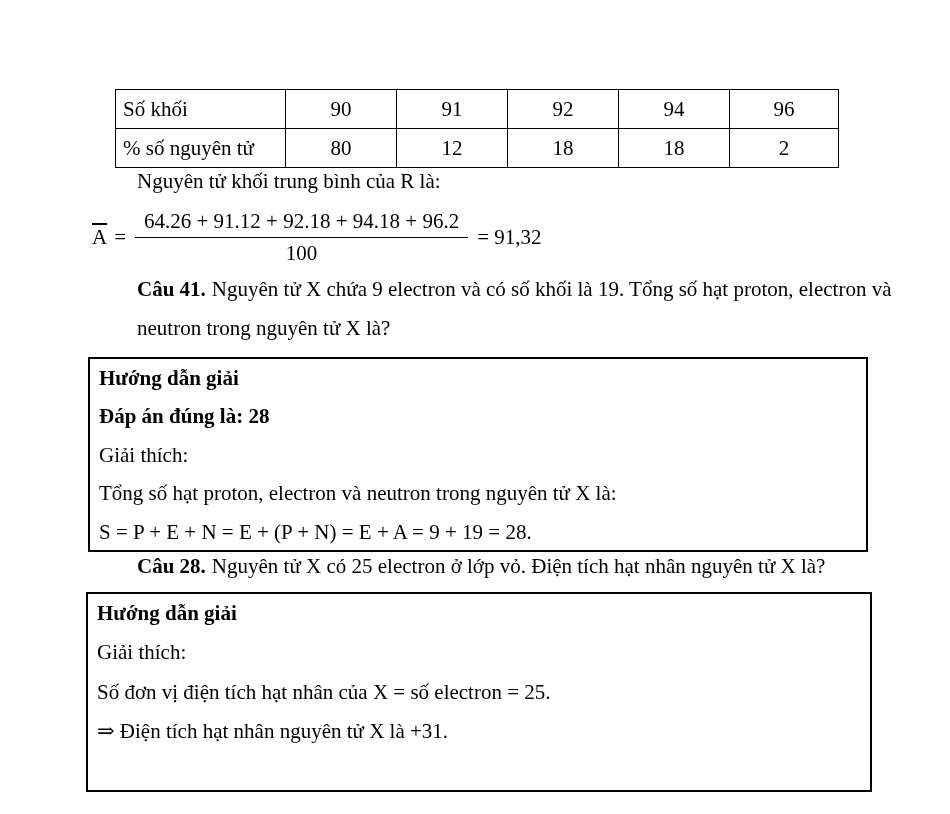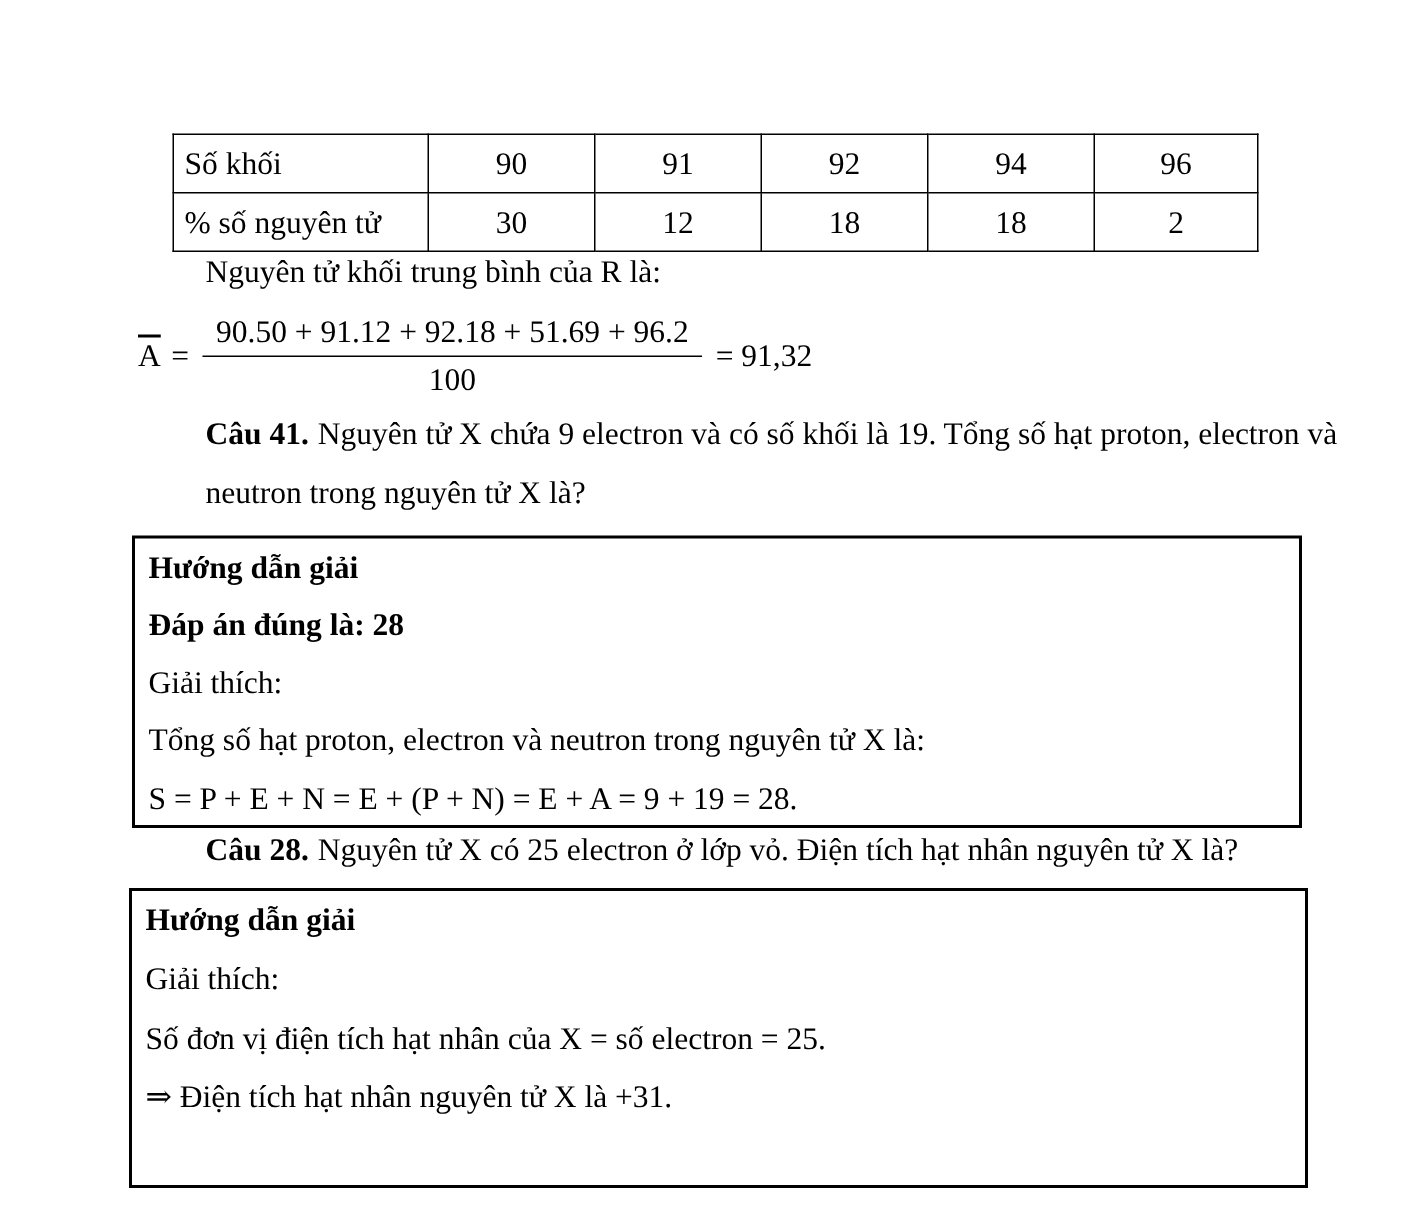--- a/index.html
+++ b/index.html
@@ -67,36 +67,36 @@
       <tr>
         <td class="hdr">Số khối</td>
         <td class="val">90</td>
         <td class="val">91</td>
         <td class="val">92</td>
         <td class="val">94</td>
         <td class="val">96</td>
       </tr>
       <tr>
         <td class="hdr">% số nguyên tử</td>
-        <td class="val">30</td>
+        <td class="val">80</td>
         <td class="val">12</td>
         <td class="val">18</td>
         <td class="val">18</td>
         <td class="val">2</td>
       </tr>
     </tbody>
   </table>
 
   <div class="para" style="top:162px">Nguyên tử khối trung bình của R là:</div>
 
   <div class="formula">
     <span class="ol">A</span>
     <span class="eq">=</span>
     <span class="frac">
-      <span class="num">90.50 + 91.12 + 92.18 + 51.69 + 96.2</span>
+      <span class="num">64.26 + 91.12 + 92.18 + 94.18 + 96.2</span>
       <span class="den">100</span>
     </span>
     <span class="res">= 91,32</span>
   </div>
 
   <div class="para" style="top:270px;width:795px">
     <span class="qlabel">Câu 41.</span><span>Nguyên tử X chứa 9 electron và có số khối là 19. Tổng số hạt proton, electron và neutron trong nguyên tử X là?</span>
   </div>
 
   <div class="sol" id="box27">

